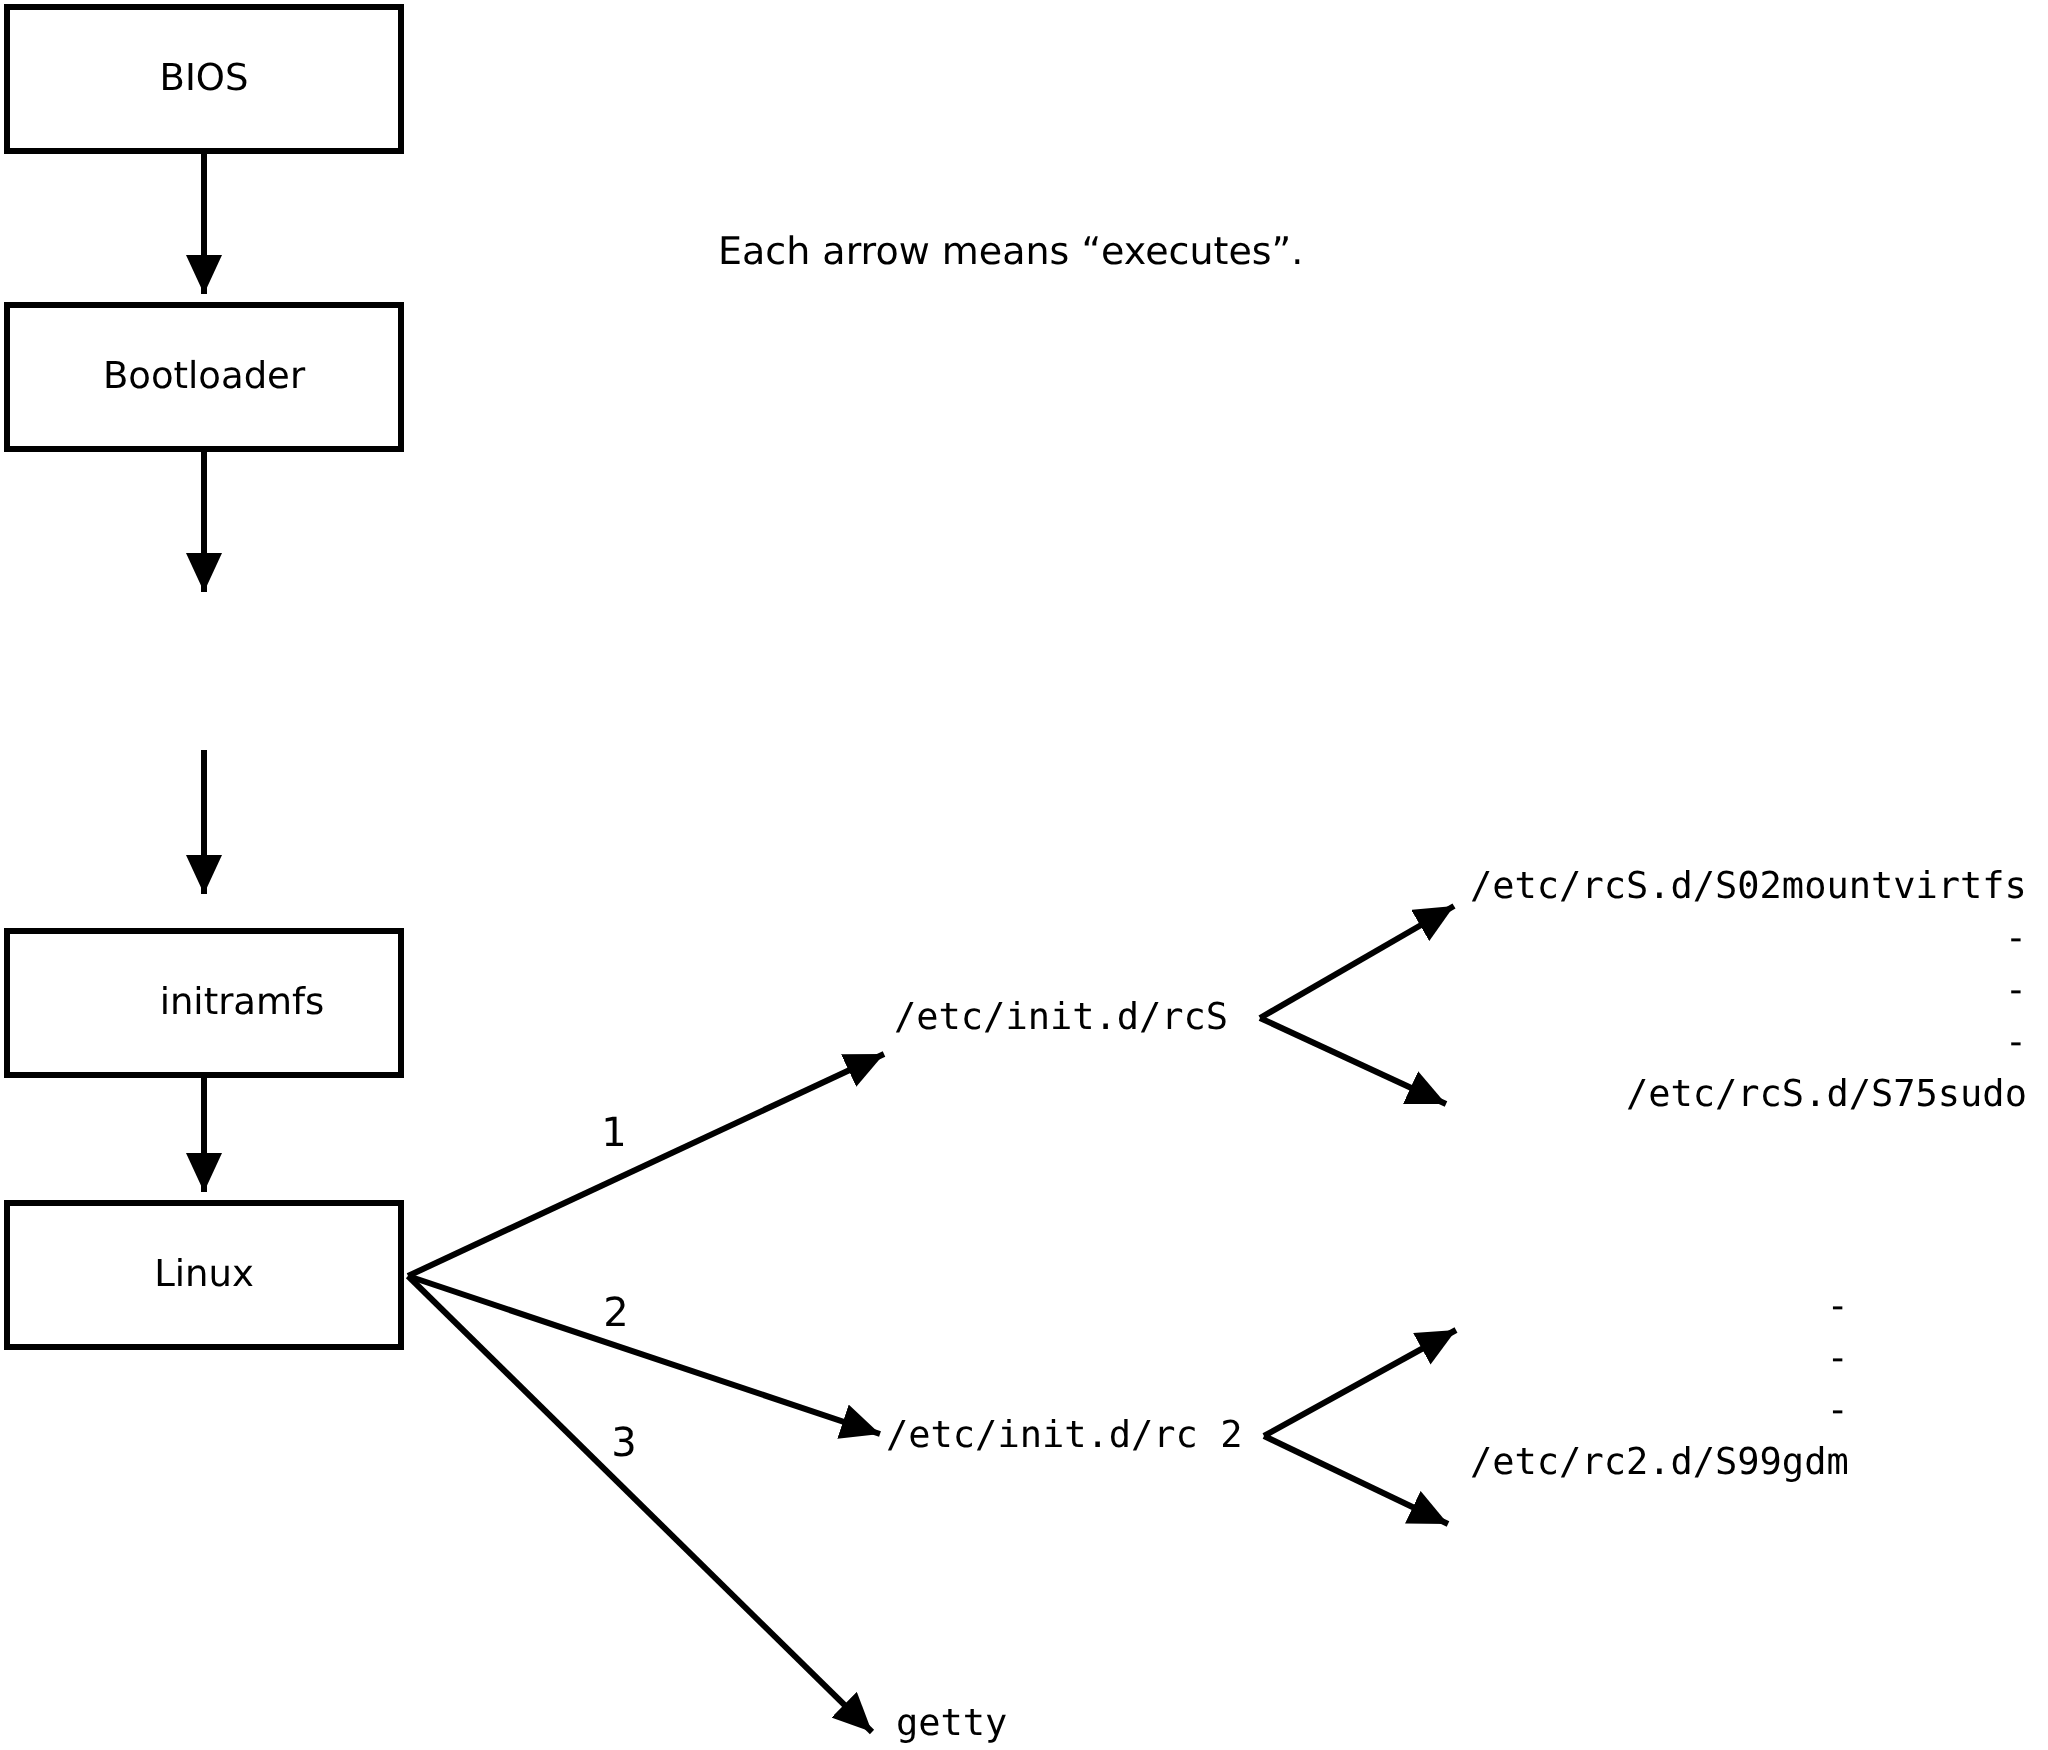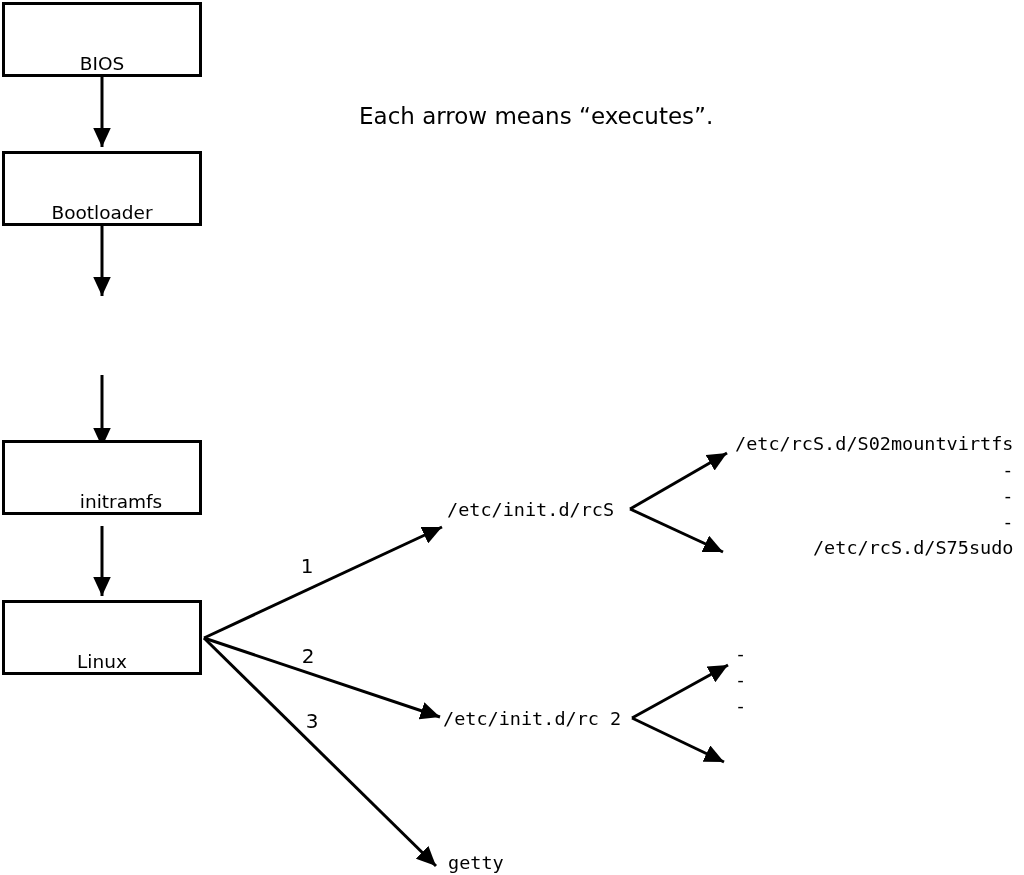--- a/index.html
+++ b/index.html
@@ -29,29 +29,29 @@
   }
   .node {
     position: absolute;
     left: 2px;
     width: 200px;
     height: 75px;
     box-sizing: border-box;
     border: 3px solid #000000;
     background: #ffffff;
     display: flex;
-    align-items: flex-end;
+    align-items: center;
     justify-content: center;
     font-size: 18.5px;
   }
   .note {
     position: absolute;
     left: 359px;
-    top: 103px;
-    font-size: 23px;
+    top: 115px;
+    font-size: 19px;
     white-space: nowrap;
   }
   .mono {
     position: absolute;
     font-family: "DejaVu Sans Mono", "Liberation Mono", monospace;
     font-size: 18.5px;
     white-space: nowrap;
     transform: translateY(-50%);
   }
   .num {
@@ -95,21 +95,21 @@
     <line x1="632" y1="718" x2="728" y2="665" marker-end="url(#ah)"></line>
     <line x1="632" y1="718" x2="724" y2="762" marker-end="url(#ah)"></line>
   </svg>
 
   <div class="node" style="top:2px;">
     <span>BIOS</span>
   </div>
   <div class="node" style="top:151px;">
     <span>Bootloader</span>
   </div>
-  <div class="node" style="top:440px;padding-left:38px;">
+  <div class="node" style="top:464px;padding-left:38px;">
     <span>initramfs</span>
   </div>
   <div class="node" style="top:600px;">
     <span>Linux</span>
   </div>
 
   <div class="note">Each arrow means “executes”.</div>
 
   <div class="num" style="left:307px;top:566px;">1</div>
   <div class="num" style="left:308px;top:656px;">2</div>
@@ -124,15 +124,16 @@
     <div>-</div>
     <div>-</div>
     <div>-</div>
     <div>/etc/rcS.d/S75sudo</div>
   </div>
 
   <div class="script-list" style="top:641px;">
     <div>-</div>
     <div>-</div>
     <div>-</div>
+    <div>/etc/rc2.d/S99gdm</div>
   </div>
 
 </div>
 
 </body></html>

